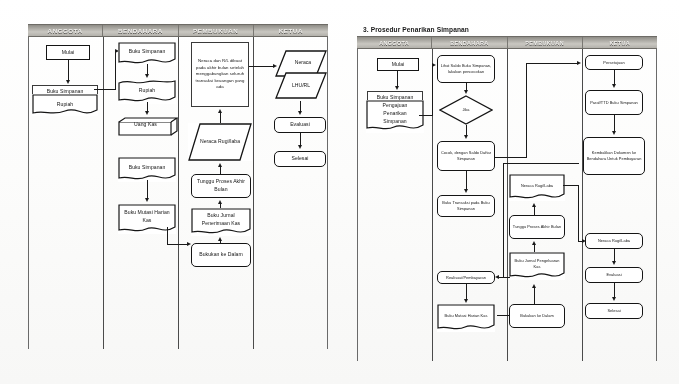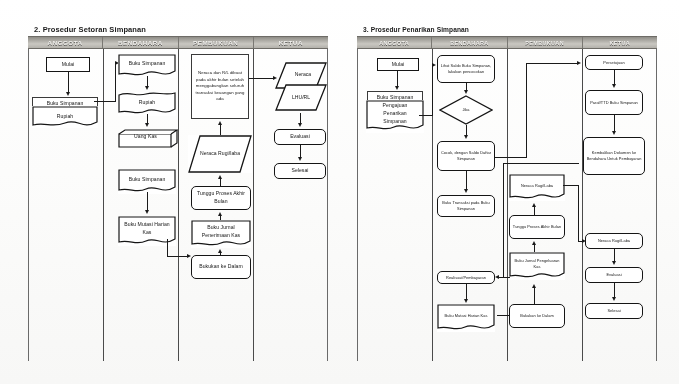--- a/index.html
+++ b/index.html
@@ -100,21 +100,20 @@
   .tiny{font-size:4.3px;line-height:1.5;}
   .xtiny{font-size:3.9px;line-height:1.5;}
 </style>
 </head>
 <body>
 
 <div class="scan-bg"></div>
 
 <div class="chart" id="chart-left">
 
-  <div class="chart-title">2.  Prosedur Setoran Simpanan</div>
 
   <div class="grid-wrap">
 
     <div class="header-row">
       <div class="header-cell">ANGGOTA</div>
       <div class="header-cell">BENDAHARA</div>
       <div class="header-cell">PEMBUKUAN</div>
       <div class="header-cell">KETUA</div>
     </div>
 

